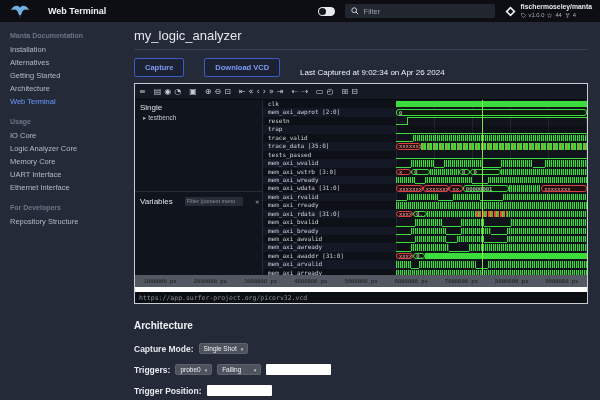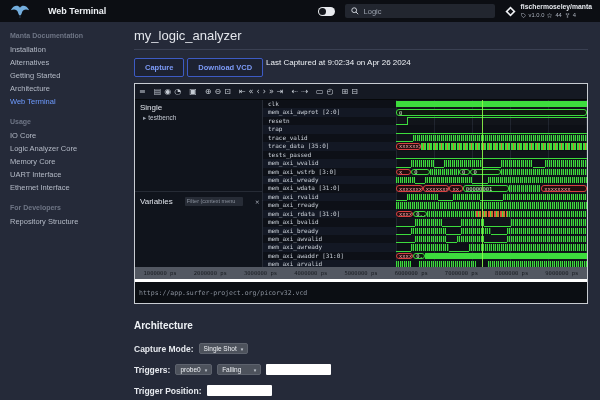--- a/index.html
+++ b/index.html
@@ -33,21 +33,21 @@
   .sidebar { width:130px; padding:10px 4px 0 10px; flex-shrink:0; overflow:hidden; }
   .sb-header { color:#6e7585; font-size:7px; font-weight:bold; margin:10px 0 4px; }
   .sb-header:first-child { margin-top:0; }
   .sb-item { color:#b4bac6; font-size:7.5px; line-height:13px; cursor:pointer;
              white-space:nowrap; }
   .sb-item.active { color:#6e9bff; }
 
   .content { flex:1; padding:6px 12px 0 4px; overflow:hidden; }
   .page-title { color:#e3e6ec; font-size:13px; font-weight:400;
                 padding-bottom:6px; border-bottom:1px solid #3a4052; }
-  .actions { display:flex; align-items:flex-start; gap:3px; margin:8px 0 6px; }
+  .actions { display:flex; align-items:flex-end; gap:20px; margin:8px 0 6px; }
   .btn { background:#1d2232; border:1px solid #3d5bc4; color:#7d9bf7; font-size:7.5px;
          font-weight:bold; padding:4px 10px; border-radius:2px; cursor:pointer;
          font-family:"Liberation Sans", sans-serif; }
   .last-captured { color:#eef1f5; font-size:8px; font-weight:normal; }
 
   
   .viewer { border:1px solid #c8ccd2; background:#0b0e14; height:221px;
             display:flex; flex-direction:column; }
   .wv-toolbar { height:16px; background:#151923; display:flex; align-items:center;
                 padding:0 4px; flex-shrink:0; border-bottom:1px solid #060809; }
@@ -97,24 +97,24 @@
     font-family:"DejaVu Sans Mono", monospace; font-size:5.5px; white-space:nowrap; }
   .seg.bus  { border:1px solid var(--green); color:#cfeccb; background:#0f180f; }
   .seg.busx { border:1px solid var(--red); color:#f2a0a0; background:#230d0f; }
   .cursor-line { position:absolute; top:0; bottom:0; left:45%; width:1px;
                  background:#8cf54a; opacity:.9; }
 
   .wv-timeline { height:12px; background:#535862; flex-shrink:0; display:flex;
                  align-items:center; }
   .tick { flex:1; color:#181b20; font-size:5.5px; font-family:"DejaVu Sans Mono", monospace;
           text-align:center; white-space:nowrap; }
-  .wv-url { height:24px; background:#0b0e13; flex-shrink:0; color:#8a919c;
+  .wv-url { height:16px; background:#0b0e13; flex-shrink:0; color:#8a919c;
             font-size:6.5px; font-family:"DejaVu Sans Mono", monospace;
             display:flex; align-items:center; padding-left:4px;
-            border-top:3px solid #ffffff; }
+            border-top:5px solid #ffffff; }
 
   
   .config { margin-top:16px; }
   .config-title { color:#eef1f5; font-size:10px; font-weight:bold; margin-bottom:12px; }
   .cfg-row { display:flex; align-items:center; gap:5px; margin-bottom:10px; }
   .cfg-label { color:#e6e9ee; font-size:8.5px; font-weight:bold; }
   .cfg-select { background:#4d525c; color:#eceef2; font-size:6.5px; padding:1px 4px;
                 border-radius:2px; border:1px solid #5d626d; cursor:pointer;
                 display:inline-flex; align-items:center; gap:4px; }
   .cfg-select .car { font-size:5px; color:#c6ccd4; }
@@ -133,21 +133,21 @@
   </div>
   <div class="topbar-right">
     <div class="mode-toggle">
         <span class="knob"></span>
       </div>
     <div class="searchbox">
       <svg viewBox="0 0 10 10">
           <circle cx="4" cy="4" r="3" fill="none" stroke="#cfd3da" stroke-width="1.2"></circle>
           <line x1="6.2" y1="6.2" x2="9" y2="9" stroke="#cfd3da" stroke-width="1.2"></line>
         </svg>
-      <span class="search-ph">Logic</span>
+      <span class="search-ph">Filter</span>
     </div>
     <div class="repo">
       <svg class="diamond" viewBox="0 0 12 12">
           <path d="M6 0.5 L11.5 6 L6 11.5 L0.5 6 Z" fill="#f0f2f5"></path>
           <path d="M6 3 L9 6 L6 9 L3 6 Z" fill="#0c0e13"></path>
         </svg>
       <div class="repo-meta-wrap">
         <span class="repo-name">fischermoseley/manta</span>
         <span class="repo-meta">
           <svg viewBox="0 0 8 8">

